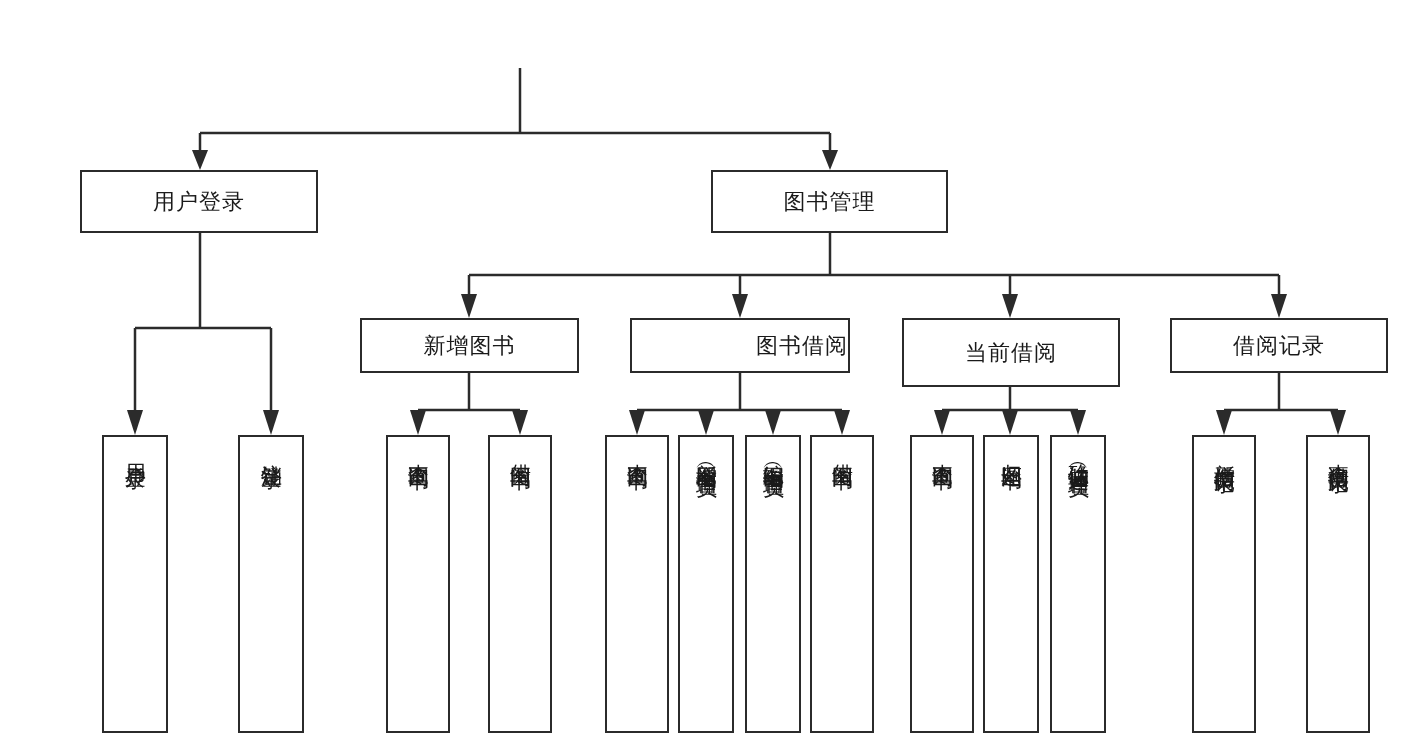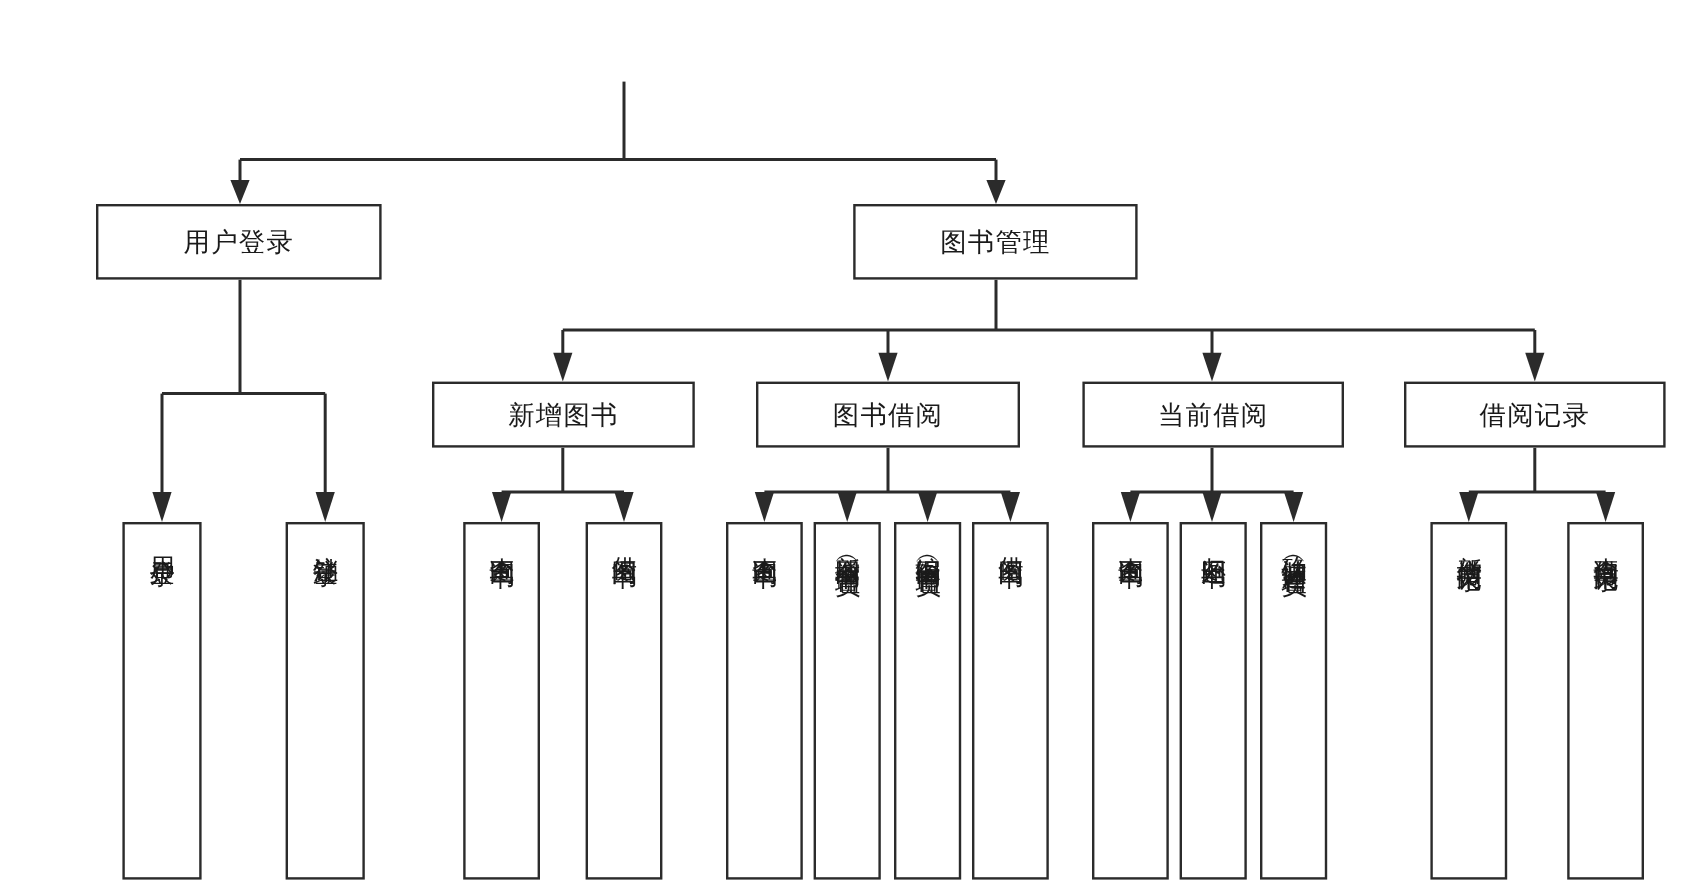--- a/index.html
+++ b/index.html
@@ -127,25 +127,25 @@
   </div>
 
   <div class="node node-h" style="left:711px;top:170px;width:237px;height:63px;">
     <span>图书管理</span>
   </div>
 
   <div class="node node-h" style="left:360px;top:318px;width:219px;height:55px;">
     <span>新增图书</span>
   </div>
 
-  <div class="node node-h" style="left:630px;top:318px;width:220px;height:55px;">
+  <div class="node node-h" style="left:630px;top:318px;width:220px;height:55px;justify-content:flex-end;">
     <span>图书借阅</span>
   </div>
 
-  <div class="node node-h" style="left:902px;top:318px;width:218px;height:55px;font-family:Liberation Mono, monospace;">
+  <div class="node node-h" style="left:902px;top:318px;width:218px;height:69px;font-family:Liberation Mono, monospace;">
     <span>当前借阅</span>
   </div>
 
   <div class="node node-h" style="left:1170px;top:318px;width:218px;height:55px;text-align:right;">
     <span>借阅记录</span>
   </div>
 
   <div class="node leaf" style="left:102px;top:435px;width:66px;height:298px;">
     <span class="vtext">用户登录</span>
   </div>

